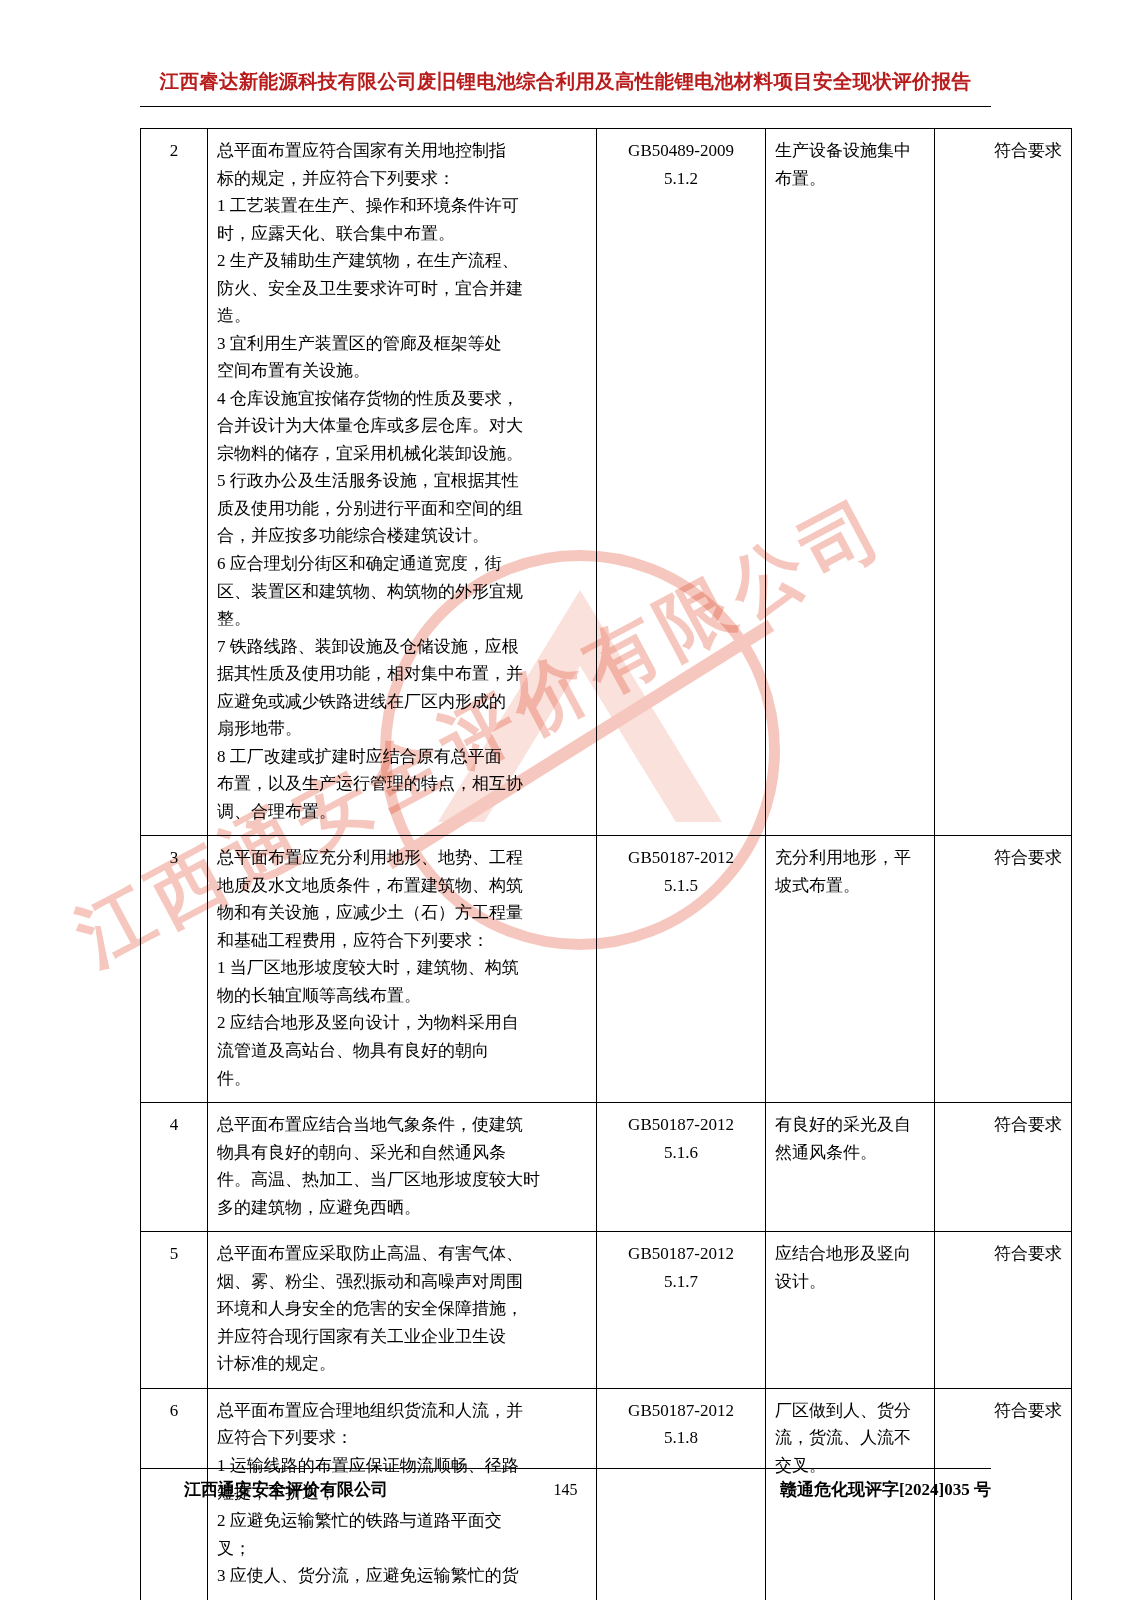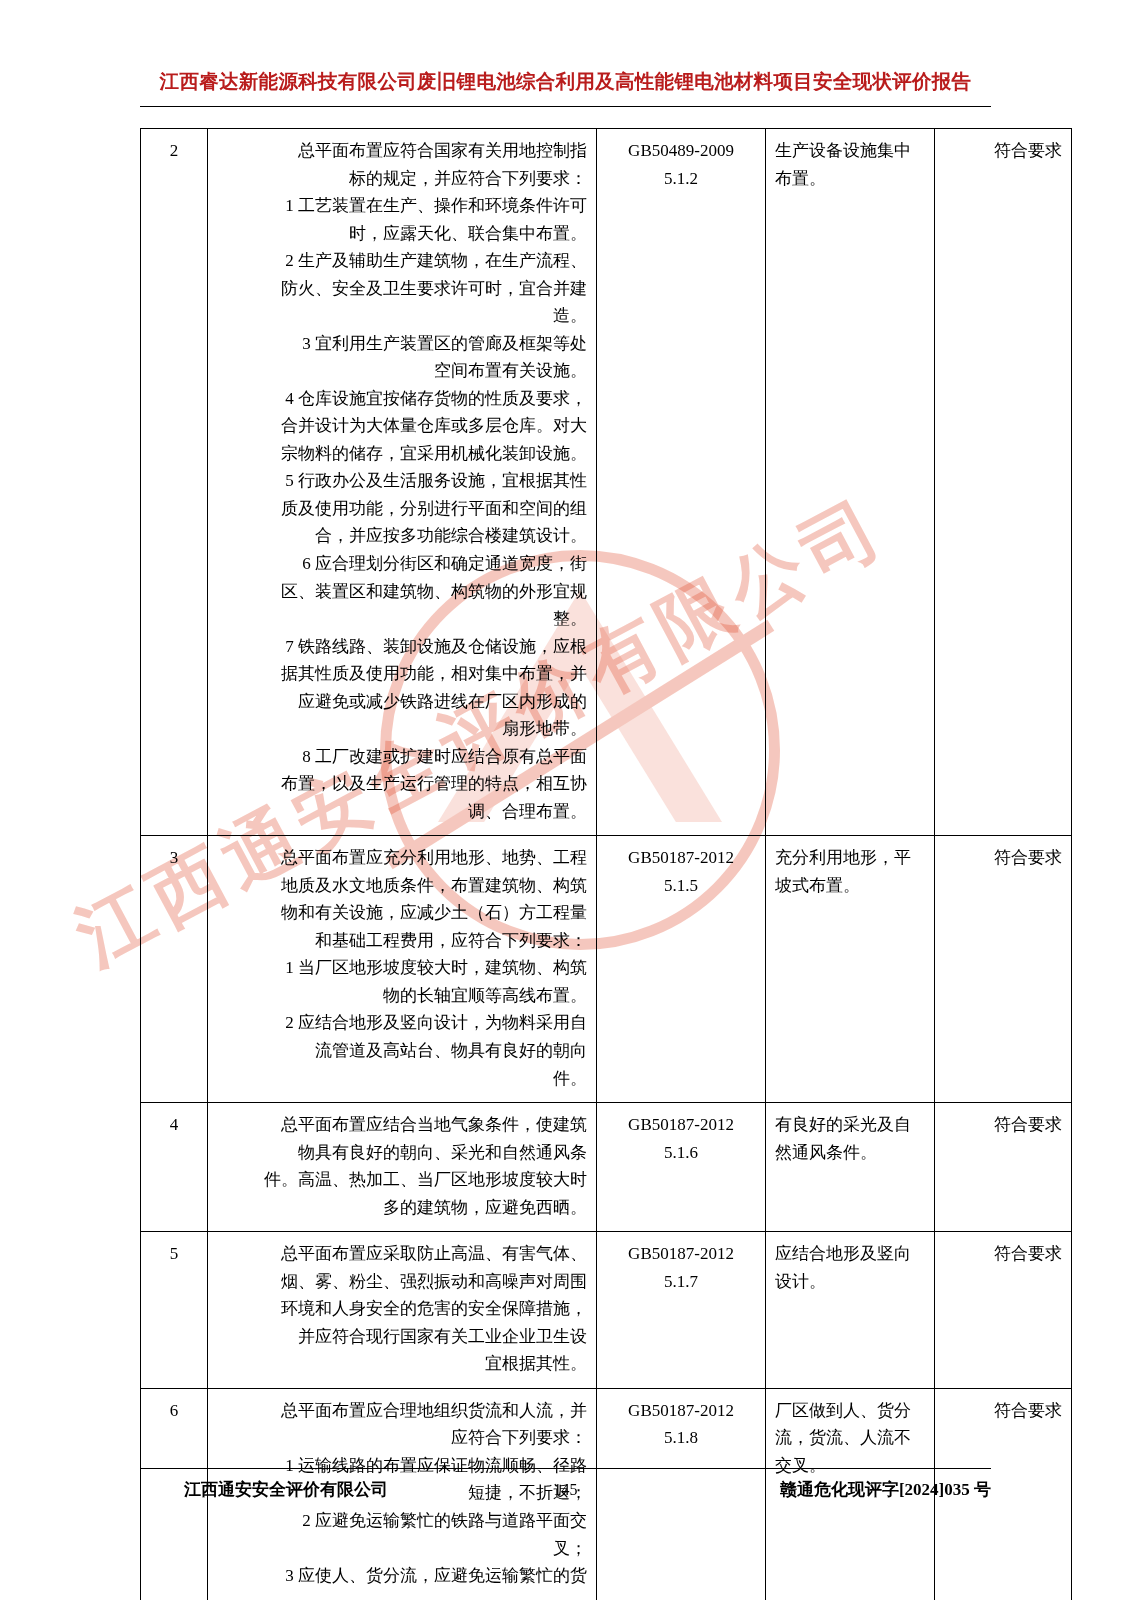--- a/index.html
+++ b/index.html
@@ -177,21 +177,21 @@
   td.col-actual {
     width: 150px;
     vertical-align: middle;
   }
   td.col-result {
     width: 118px;
     text-align: right;
     vertical-align: middle;
     white-space: nowrap;
   }
-  .req-line { display: block; text-indent: 0; text-align: right; }
+  .req-line { display: block; text-indent: 0; }
   .std-line { display: block; }
 </style>
 </head>
 <body>
 
 <div class="page">
 
   <div class="watermark">
     <div class="wm-stamp">
       <div class="wm-ring"></div>
@@ -281,21 +281,21 @@
         <td class="col-result">符合要求</td>
       </tr>
 
       <tr>
         <td class="col-no">5</td>
         <td class="col-req">
           <span class="req-line">总平面布置应采取防止高温、有害气体、</span>
           <span class="req-line">烟、雾、粉尘、强烈振动和高噪声对周围</span>
           <span class="req-line">环境和人身安全的危害的安全保障措施，</span>
           <span class="req-line">并应符合现行国家有关工业企业卫生设</span>
-          <span class="req-line">宜根据其性。</span>
+          <span class="req-line">计标准的规定。</span>
         </td>
         <td class="col-std">
           <span class="std-line">GB50187-2012</span>
           <span class="std-line">5.1.7</span>
         </td>
         <td class="col-actual">应结合地形及竖向设计。</td>
         <td class="col-result">符合要求</td>
       </tr>
 
       <tr>

